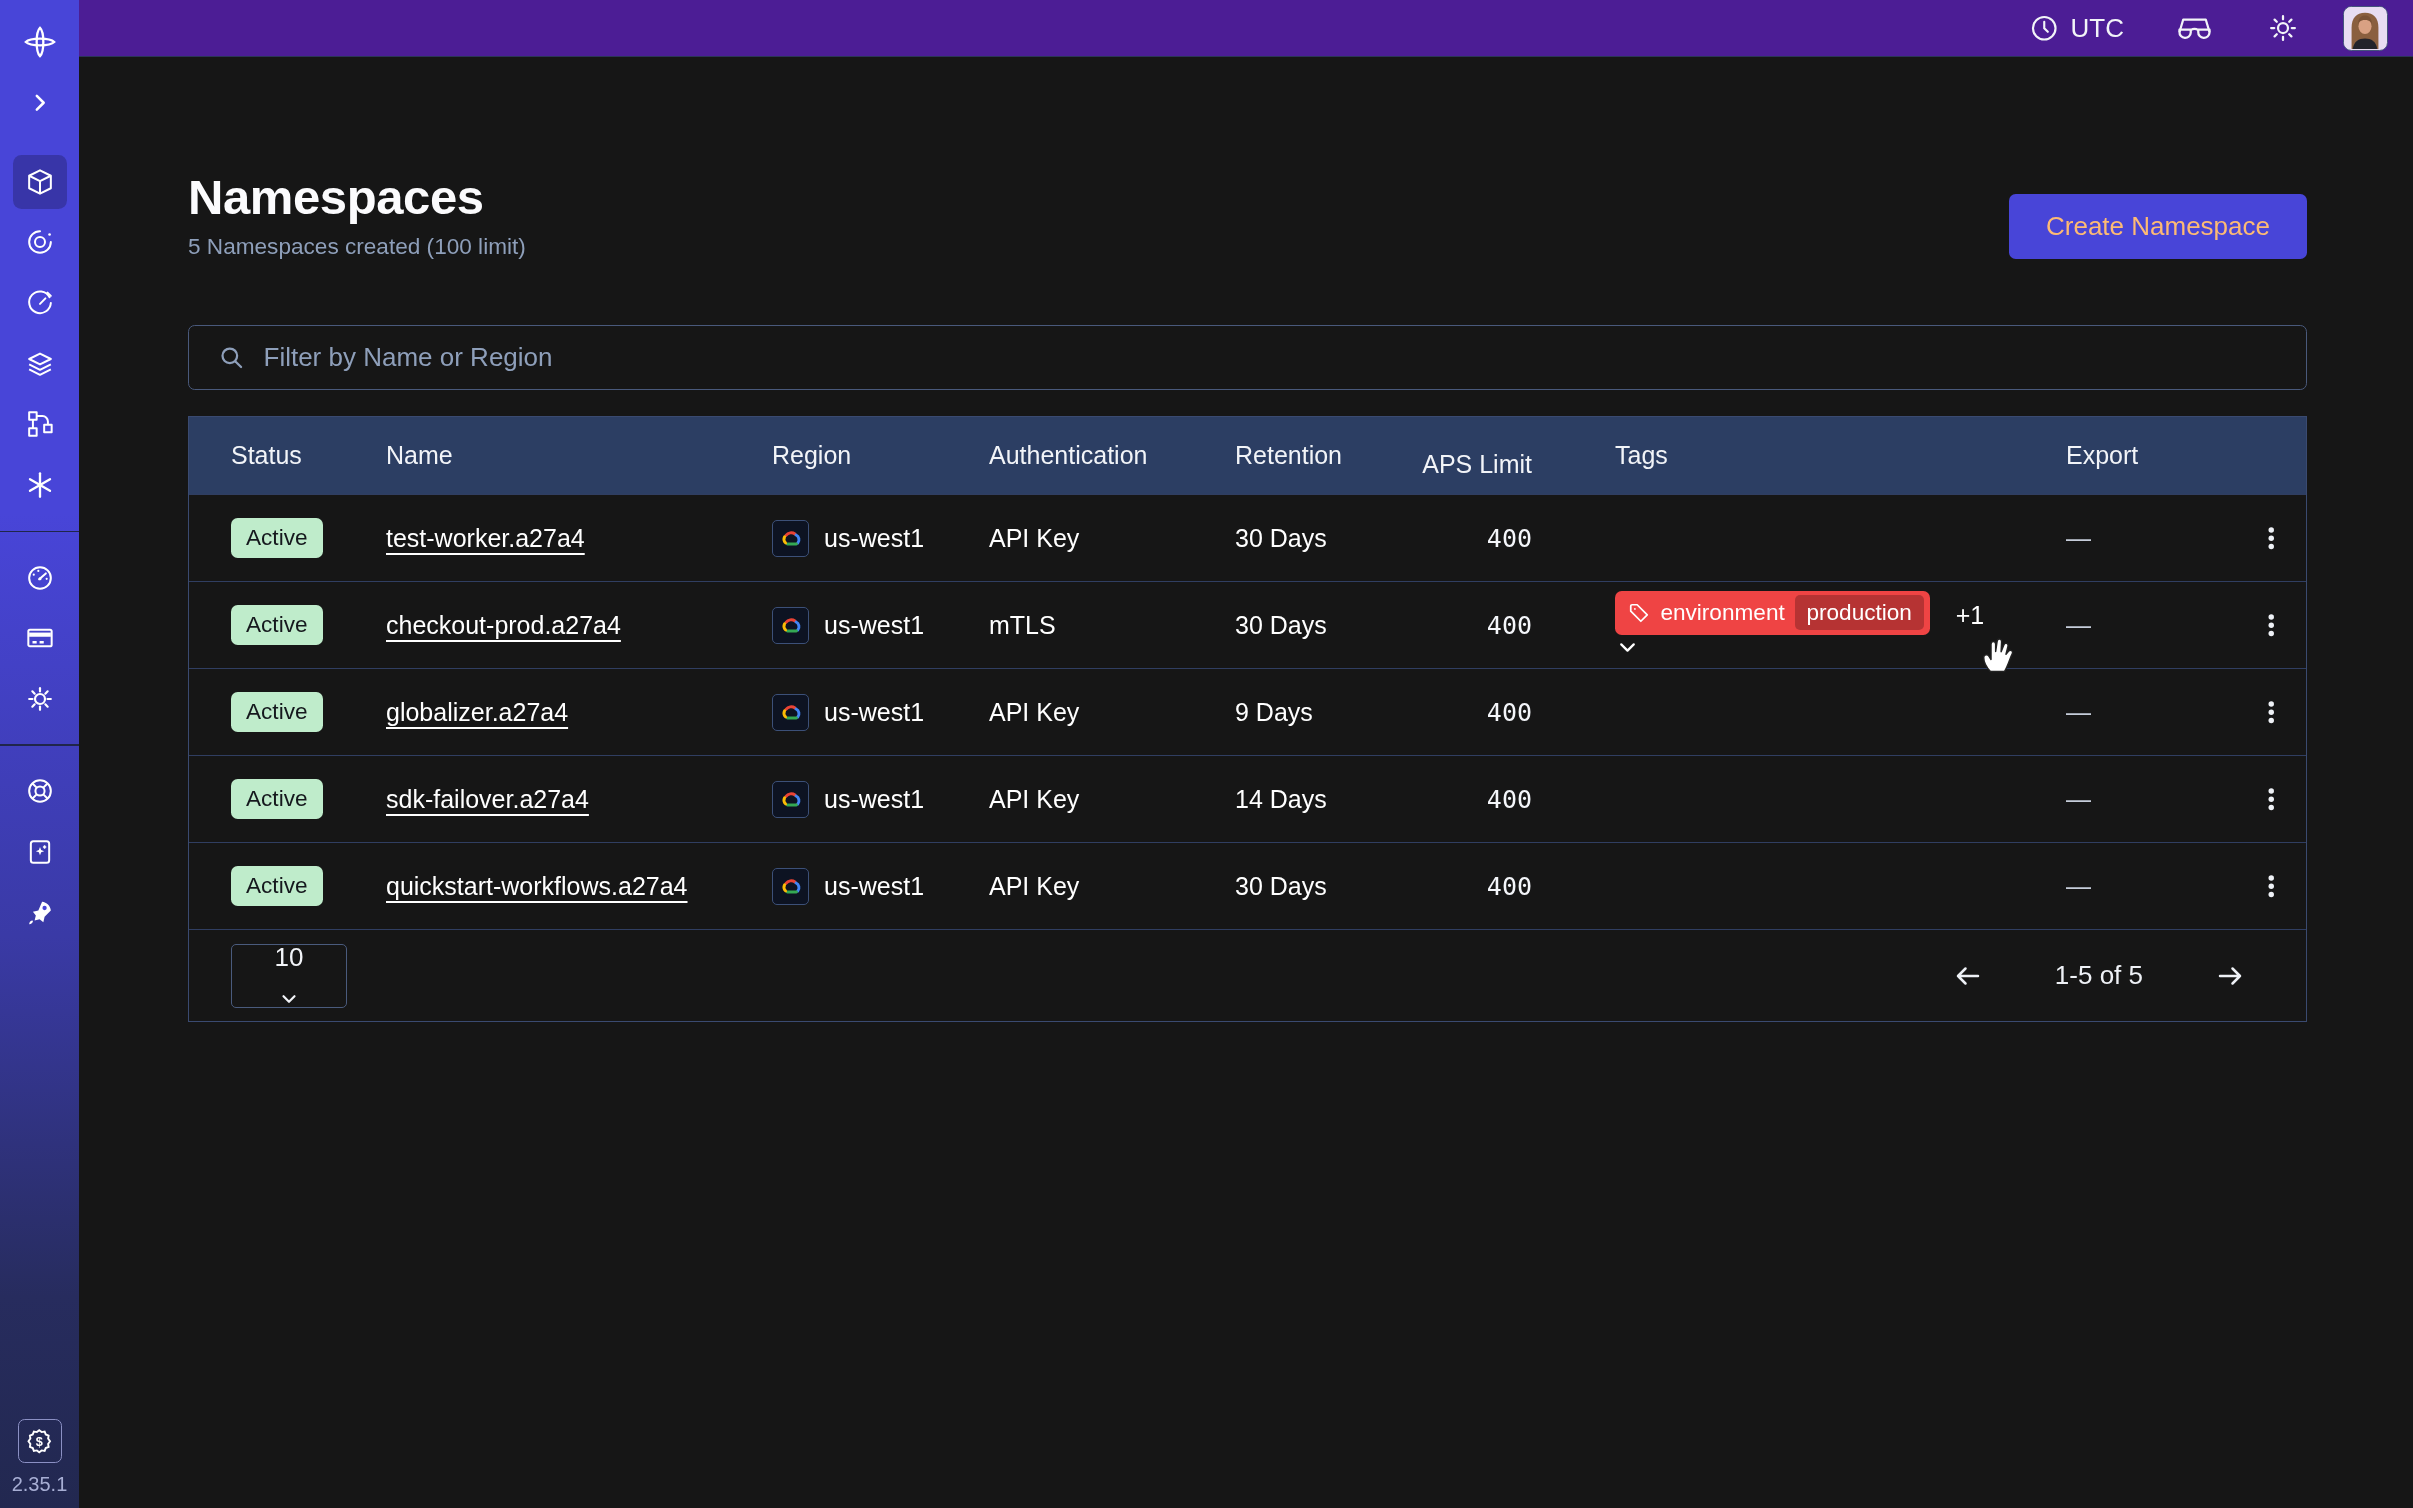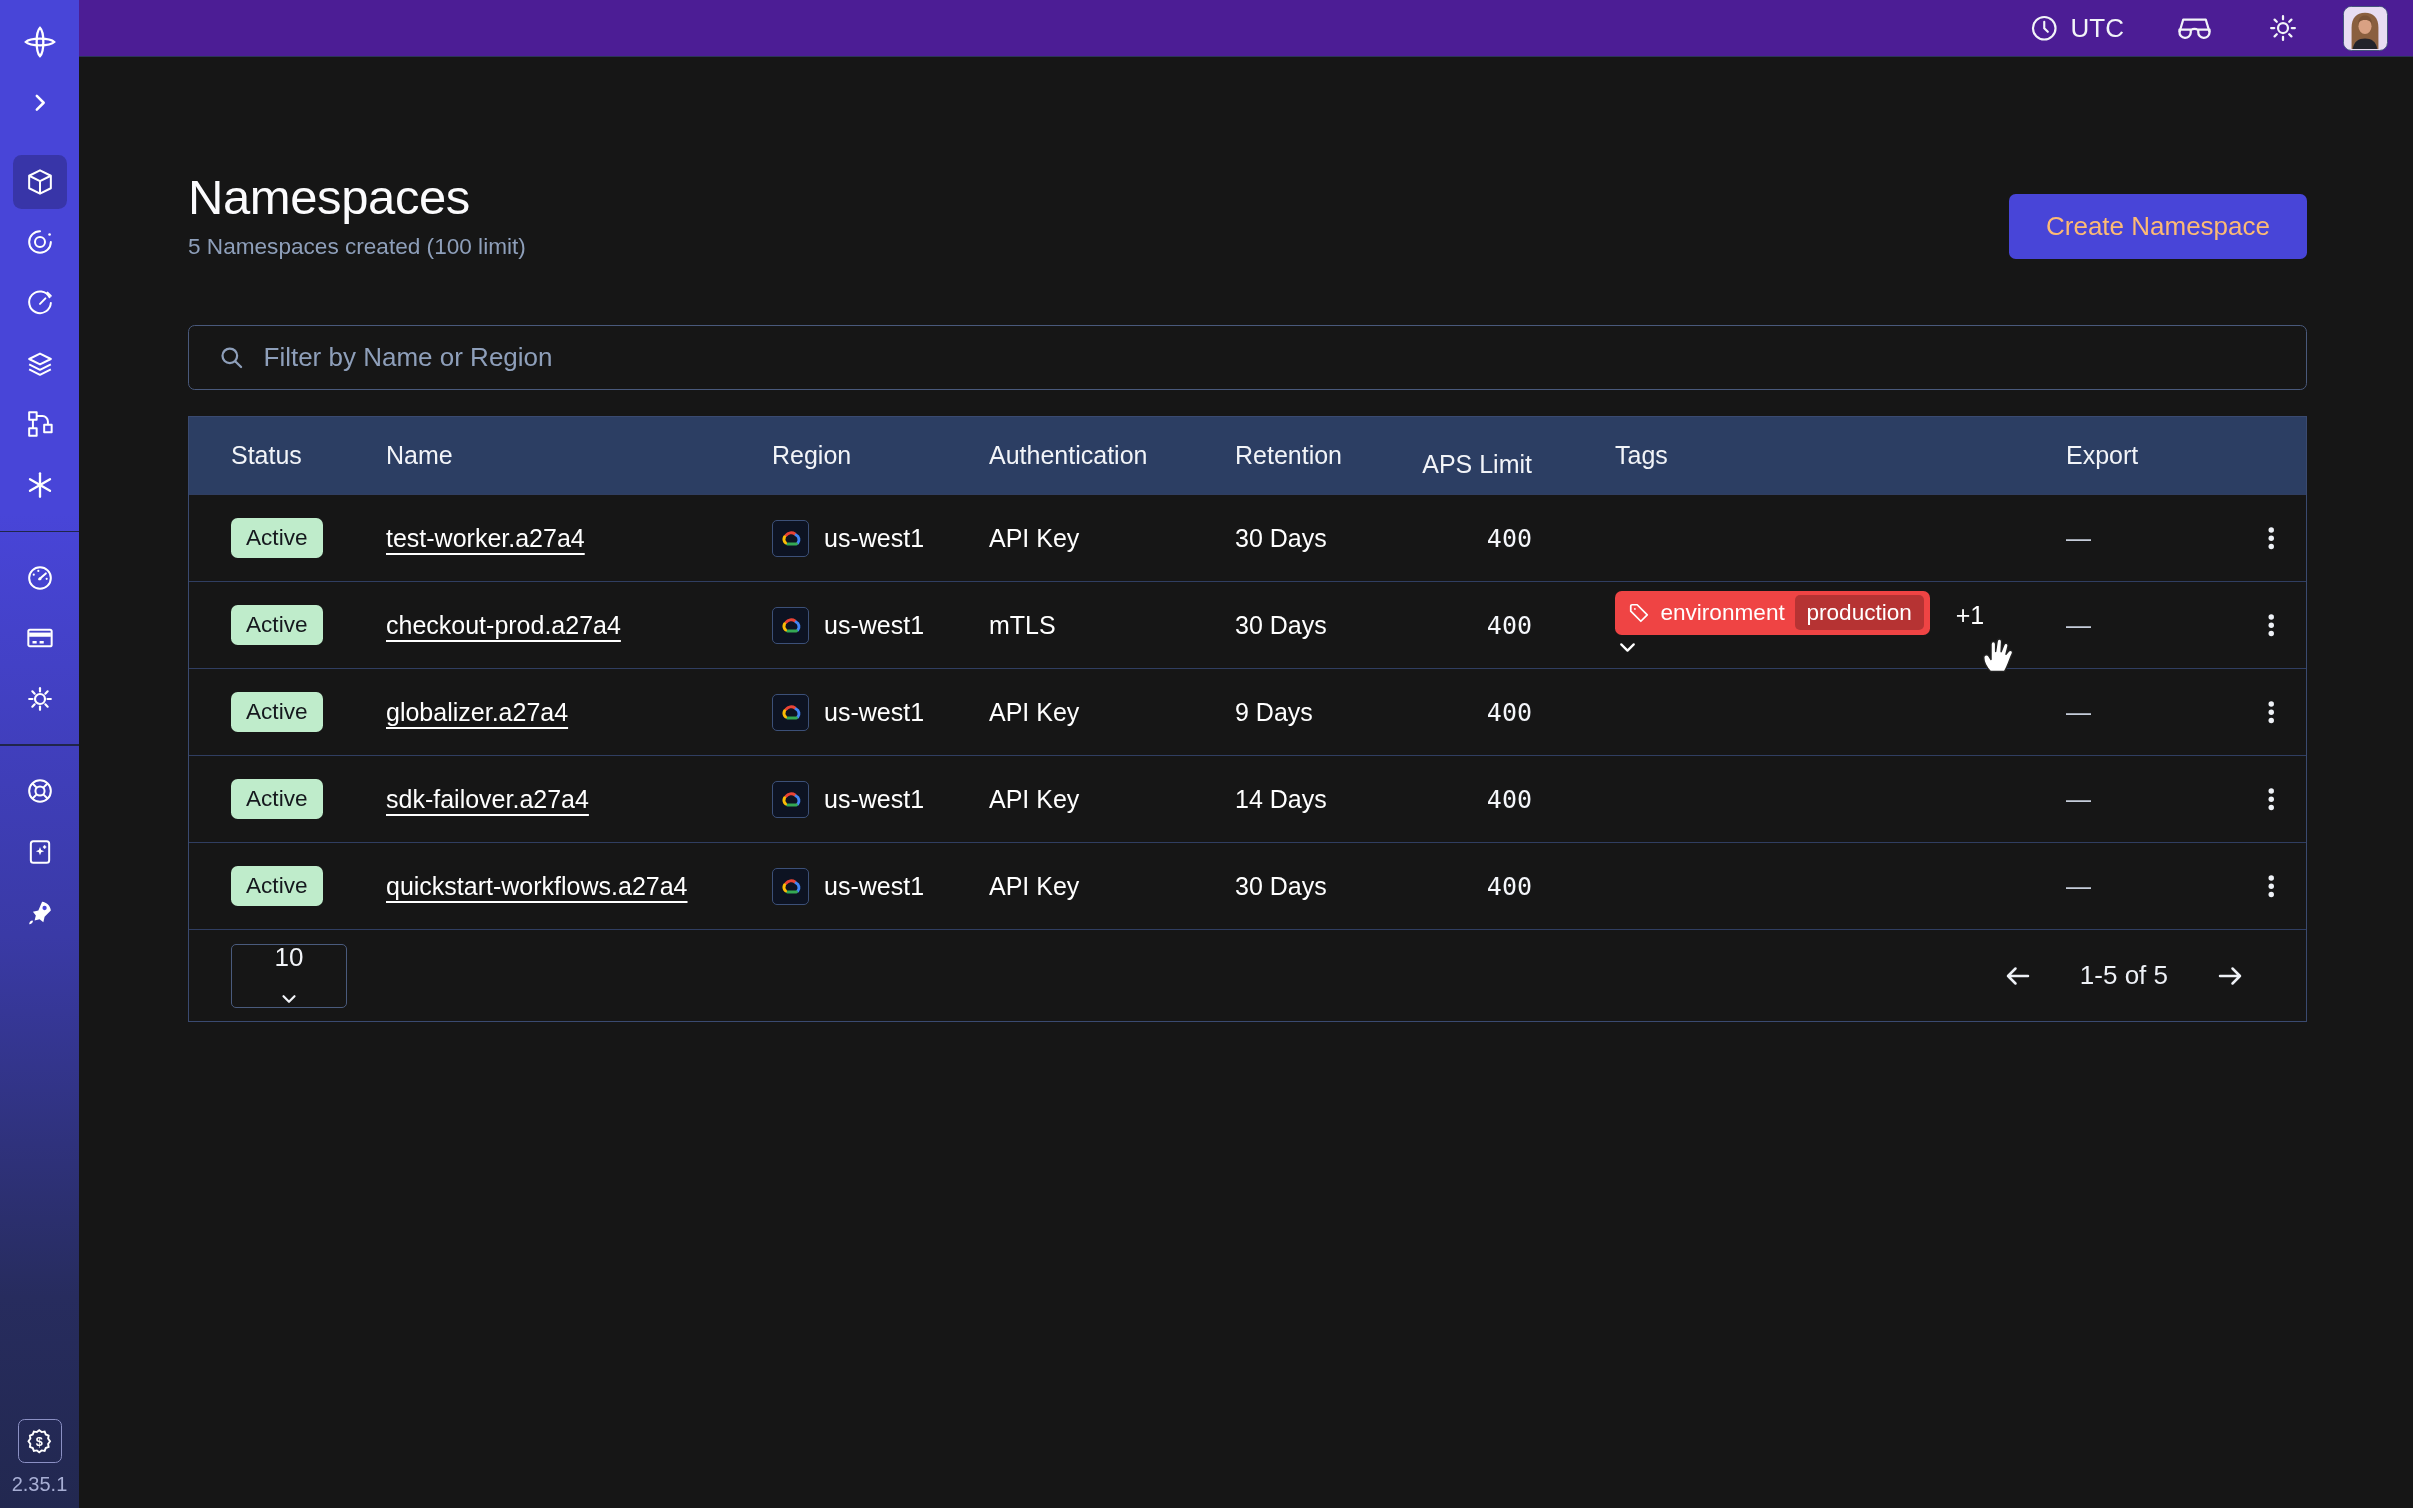--- a/index.html
+++ b/index.html
@@ -44,21 +44,21 @@
   .tz-label { font-size:26px; color:#f2f4f8; }
   .topbar .sp1 { width:47px; } .topbar .sp2 { width:44px; } .topbar .sp3 { width:39px; }
   .avatar {
     width:45px; height:45px; border-radius:8.4px; border:1.7px solid #44557c;
     overflow:hidden; cursor:pointer; background:#e8ddf2;
   }
 
   
   .main { position:absolute; left:79px; top:79px; right:0; bottom:0; padding:91px 106px 0 109px; }
   .page-head { display:flex; justify-content:space-between; align-items:flex-start; }
-  .page-title { margin:0; font-size:49px; line-height:54px; font-weight:400; letter-spacing:-0.4px; color:#fbfbfd; }
+  .page-title { margin:0; font-size:49px; line-height:54px; font-weight:700; letter-spacing:-0.4px; color:#fbfbfd; }
   .page-sub { margin-top:10px; font-size:22.6px; color:#8e9fba; }
   .create-btn {
     margin-top:23.5px; height:65px; padding:0 37px; border:none; border-radius:6.7px;
     background:#4845d8; color:#fdba74; font-size:26px; font-family:inherit; cursor:pointer;
   }
 
   .filter-box {
     margin-top:65px; height:65px; border:1.7px solid #49597b; border-radius:6.7px;
     display:flex; align-items:center; padding:0 28.5px; gap:17px; background:transparent;
   }
@@ -107,21 +107,21 @@
 
   .pager {
     height:92px; border-top:0.8px solid #303e61;
     display:flex; align-items:center; justify-content:space-between; padding:0 61px 0 42px;
   }
   .page-size {
     width:116px; height:64px; border:1.7px solid #4a5b7d; border-radius:5px;
     display:flex; align-items:center; justify-content:center; gap:15px;
     font-size:26px; color:#f2f4f8; cursor:pointer; background:none; font-family:inherit;flex-direction:column;
   }
-  .range-group { display:flex; align-items:center; gap:47px; font-size:26px; color:#eef1f6; }
+  .range-group { display:flex; align-items:center; gap:72px; font-size:26px; color:#eef1f6; }
   .pg-arrow { cursor:pointer; background:none; border:none; padding:0; }
 
   .cursor-overlay { position:absolute; left:1979px; top:635px; z-index:50; pointer-events:none; }
 </style>
 </head>
 <body>
 
 <aside class="sidebar">
   <div class="side-btn side-logo">
     <span>

